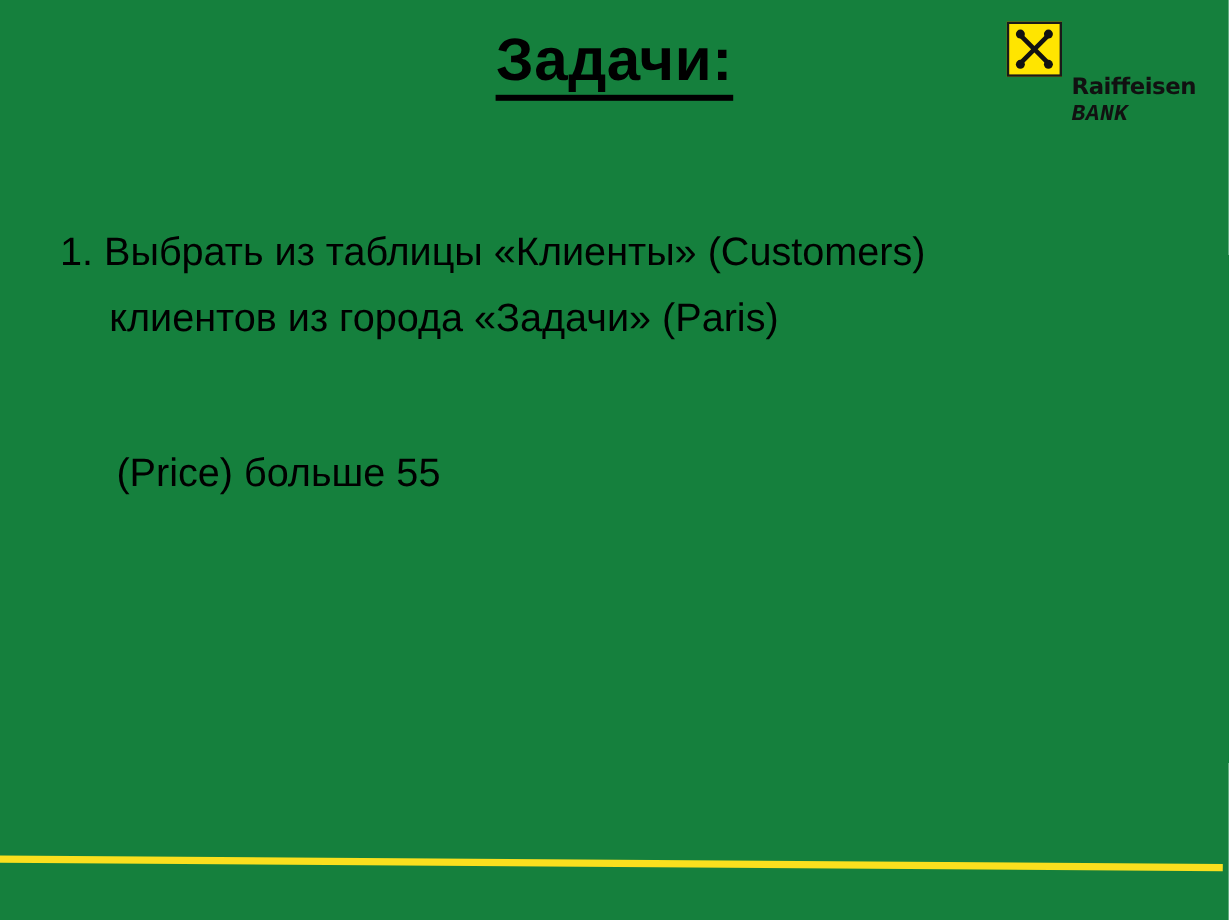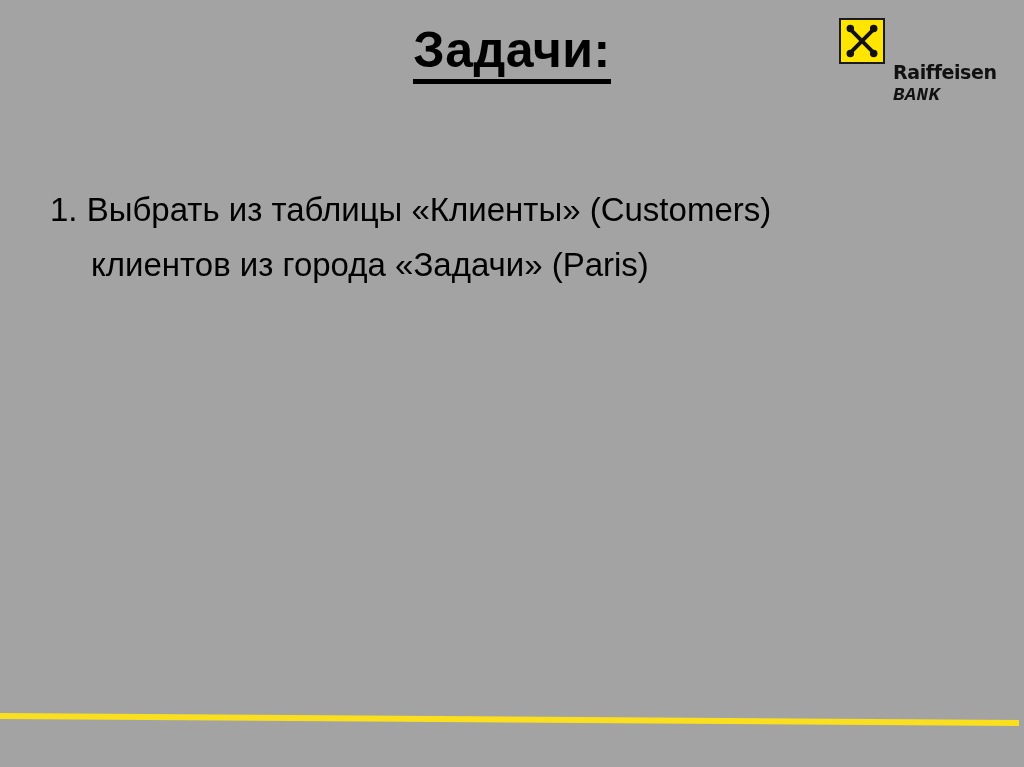--- a/index.html
+++ b/index.html
@@ -7,21 +7,21 @@
     padding: 0;
     background: #ffffff;
   }
   body {
     font-family: "Liberation Sans", sans-serif;
   }
   #slide {
     position: relative;
     width: 1024px;
     height: 767px;
-    background: #a3a3a3;
+    background: #15803d;
     overflow: hidden;
   }
 
   
   #title-block {
     position: absolute;
     left: 0;
     top: 22px;
     width: 1024px;
     text-align: center;
@@ -156,20 +156,21 @@
   </div>
 
   <div id="body-content">
 
     <div class="task-item" id="task-1">
       <span class="task-line">1. Выбрать из таблицы «Клиенты» (Customers)</span>
       <span class="task-line cont">клиентов из города «Задачи» (Paris)</span>
     </div>
 
     <div class="task-item" id="task-2">
+      <span class="task-line cont">(Price) больше 55</span>
     </div>
 
   </div>
 
   <div id="yellow-rule">
     <svg viewBox="0 0 1024 40" preserveAspectRatio="none" xmlns="http://www.w3.org/2000/svg" aria-hidden="true">
       <line x1="0" y1="16" x2="1019" y2="23" stroke="#FADF1E" stroke-width="6"></line>
     </svg>
   </div>
 

